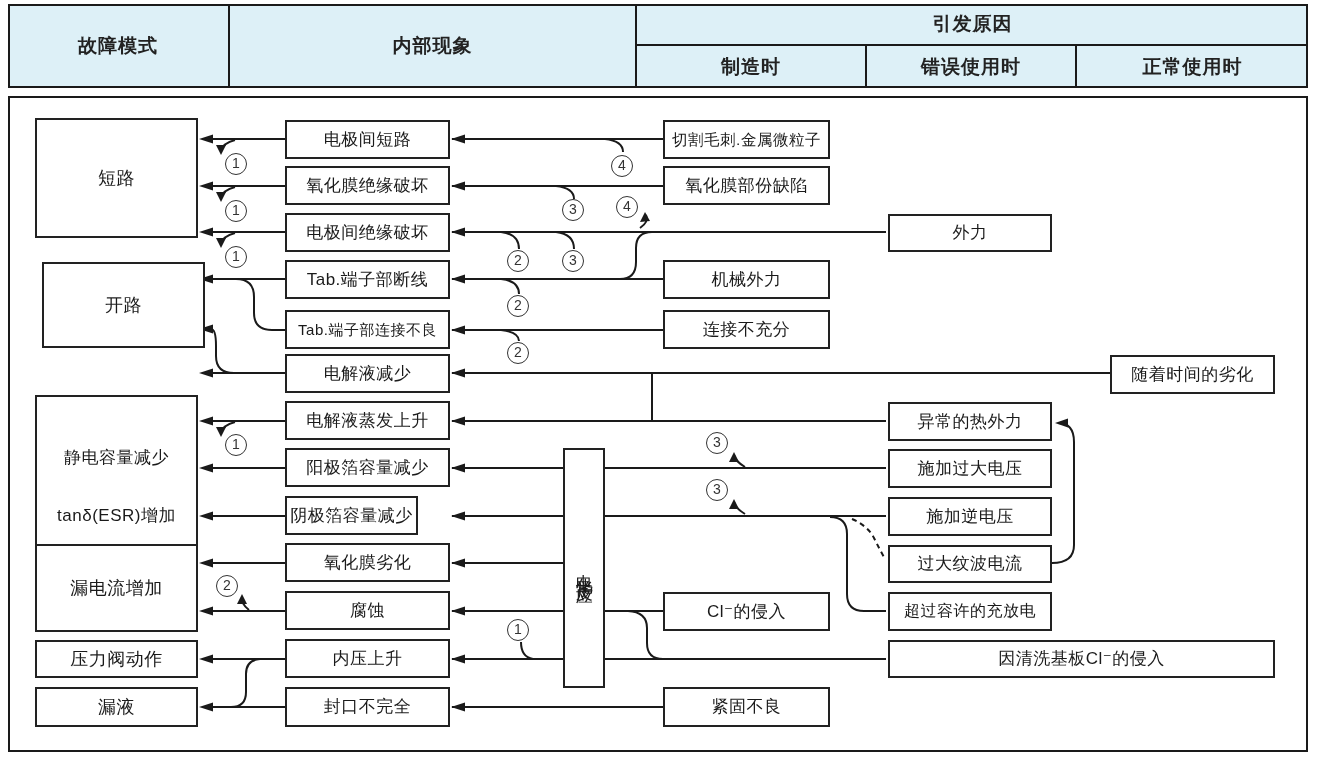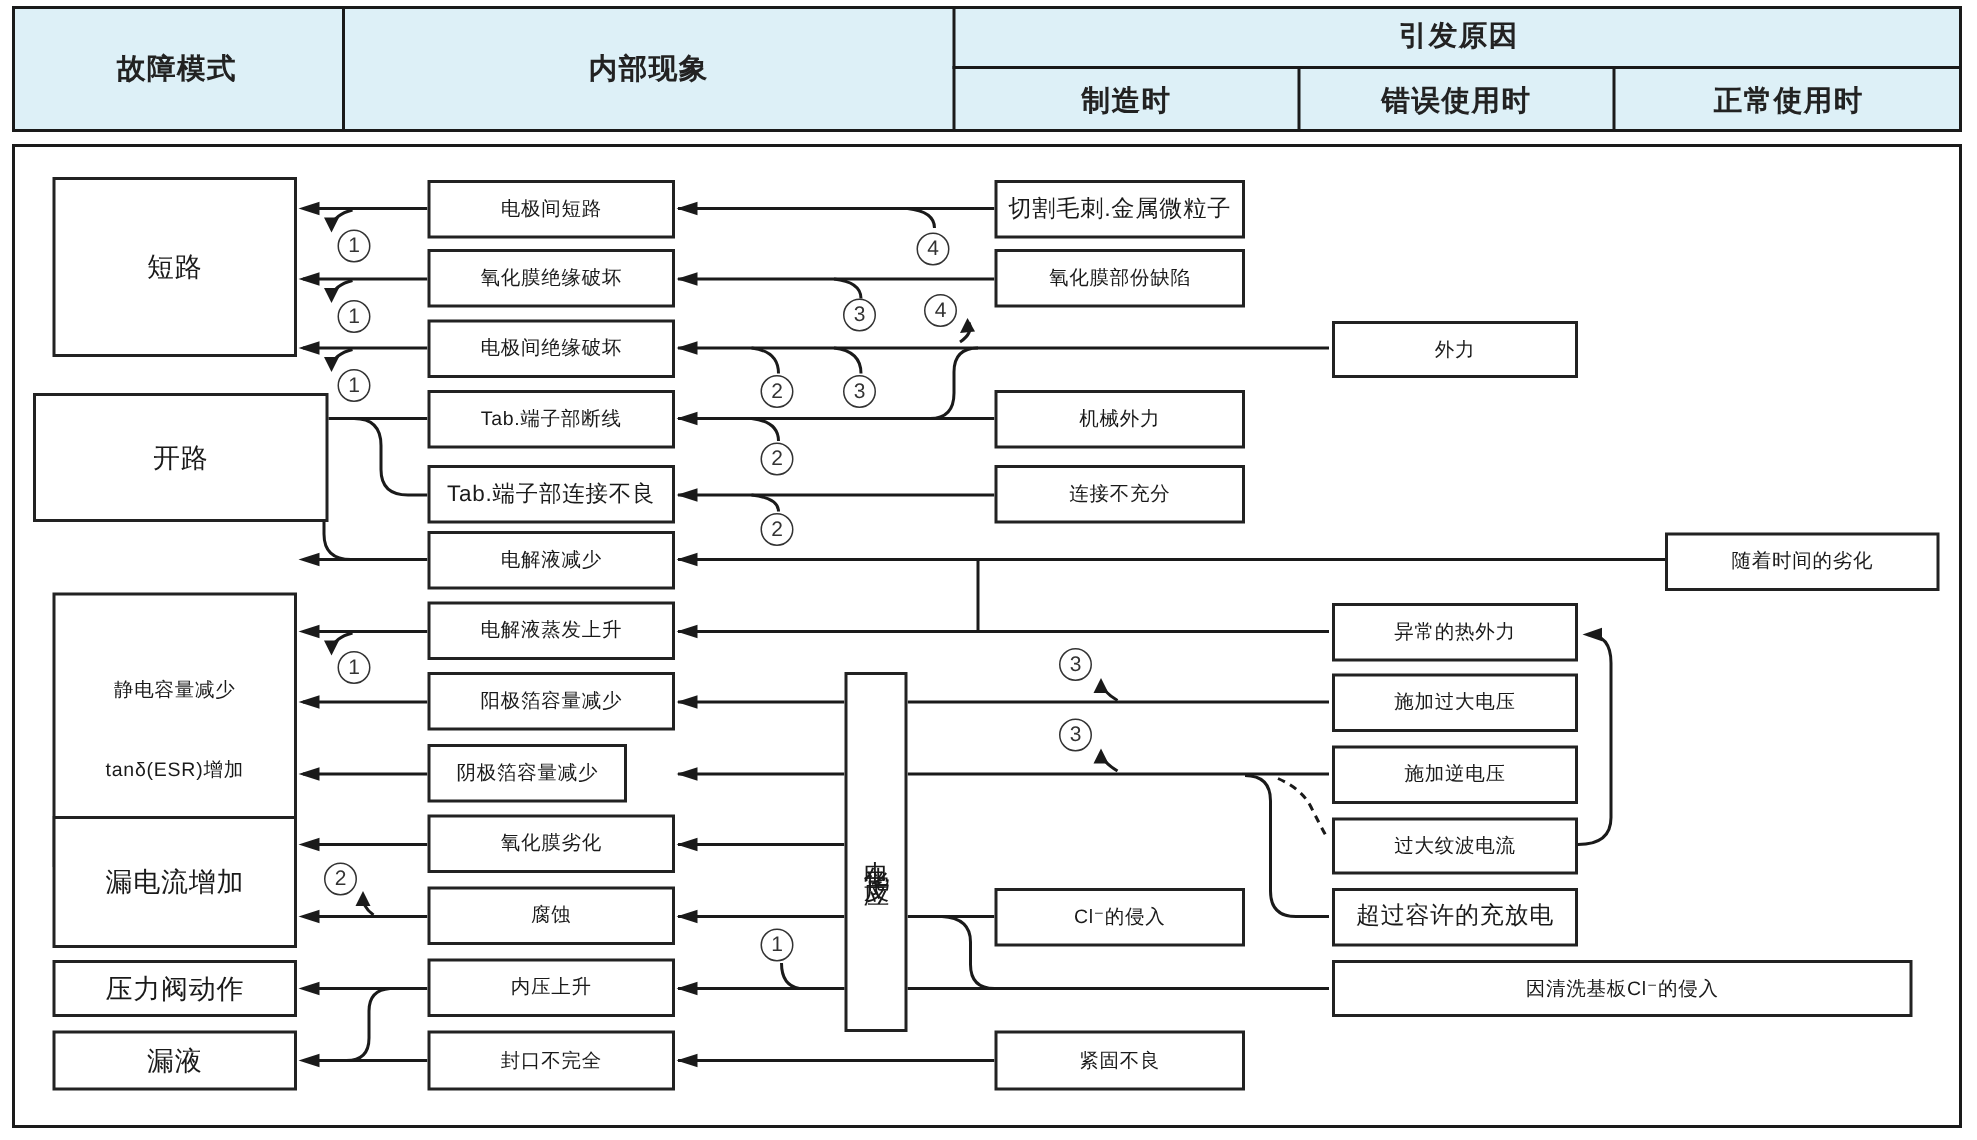--- a/index.html
+++ b/index.html
@@ -6,21 +6,21 @@
   #stage{position:relative;width:1318px;height:760px;background:#fff;
          font-family:"Liberation Sans","DejaVu Sans",sans-serif;color:#1a1a1a;overflow:hidden;}
   .hdr-bg{position:absolute;left:8px;top:4px;width:1300px;height:84px;background:#ddf0f7;border:2px solid #1a1a1a;box-sizing:border-box;}
   .hdr-cell{position:absolute;display:flex;align-items:center;justify-content:center;
             font-size:19px;font-weight:700;letter-spacing:1px;color:#222;}
   .hline{position:absolute;background:#1a1a1a;}
   svg#wires{position:absolute;left:0;top:0;pointer-events:none;}
   .main-border{position:absolute;left:8px;top:96px;width:1300px;height:656px;border:2px solid #1a1a1a;box-sizing:border-box;background:transparent;}
   .node{position:absolute;background:#fff;border:2px solid #222;box-sizing:border-box;
         display:flex;align-items:center;justify-content:center;text-align:center;
-        font-size:13px;letter-spacing:0.5px;line-height:1.15;}
+        font-size:17px;letter-spacing:0.5px;line-height:1.15;}
   .node.big{font-size:18px;}
   .node.vert{writing-mode:vertical-rl;text-orientation:upright;letter-spacing:3px;font-size:17px;}
   .caps{flex-direction:column;gap:38px;margin-top:40px;}
   .circ{position:absolute;width:22px;height:22px;border:1.6px solid #333;border-radius:50%;
         background:#fff;box-sizing:border-box;text-align:center;line-height:18px;font-size:14px;color:#333;z-index:5;}
 </style>
 </head>
 <body>
 
 <div id="stage">
@@ -133,21 +133,21 @@
       <polygon points="242,594 237,604 247,604"></polygon>
       <polygon points="734,452 729,462 739,462"></polygon>
         <polygon points="734,499 729,509 739,509"></polygon>
       <polygon points="645,212 640,222 650,221"></polygon>
     </g>
   </svg>
 
   <div class="main-border"></div>
 
   <div class="node big" style="left:35px;top:118px;width:163px;height:120px;">短路</div>
-  <div class="node big" style="left:22px;top:262px;width:197px;height:86px;">开路</div>
+  <div class="node big" style="left:42px;top:262px;width:163px;height:86px;">开路</div>
   <div class="node caps" style="left:35px;top:355px;width:163px;height:183px;">
     <span>静电容量减少</span>
     <span>tanδ(ESR)增加</span>
   </div>
   <div class="node big" style="left:35px;top:544px;width:163px;height:88px;">漏电流增加</div>
   <div class="node big" style="left:35px;top:640px;width:163px;height:38px;">压力阀动作</div>
   <div class="node big" style="left:35px;top:687px;width:163px;height:40px;">漏液</div>
 
   <div class="node" style="left:285px;top:120px;width:165px;height:39px;">电极间短路</div>
   <div class="node" style="left:285px;top:166px;width:165px;height:39px;">氧化膜绝缘破坏</div>
@@ -172,21 +172,21 @@
   <div class="node" style="left:663px;top:687px;width:167px;height:40px;">紧固不良</div>
 
   <div class="node" style="left:888px;top:214px;width:164px;height:38px;">外力</div>
   <div class="node" style="left:888px;top:402px;width:164px;height:39px;">异常的热外力</div>
   <div class="node" style="left:888px;top:449px;width:164px;height:39px;">施加过大电压</div>
   <div class="node" style="left:888px;top:497px;width:164px;height:39px;">施加逆电压</div>
   <div class="node" style="left:888px;top:545px;width:164px;height:38px;">过大纹波电流</div>
   <div class="node" style="left:888px;top:592px;width:164px;height:39px;font-size:16px;">超过容许的充放电</div>
   <div class="node" style="left:888px;top:640px;width:387px;height:38px;">因清洗基板Cl⁻的侵入</div>
 
-  <div class="node" style="left:1110px;top:355px;width:183px;height:39px;">随着时间的劣化</div>
+  <div class="node" style="left:1110px;top:355px;width:165px;height:39px;">随着时间的劣化</div>
 
   <span class="circ" style="left:225px;top:153px;">1</span>
   <span class="circ" style="left:225px;top:200px;">1</span>
   <span class="circ" style="left:225px;top:246px;">1</span>
   <span class="circ" style="left:225px;top:434px;">1</span>
   <span class="circ" style="left:507px;top:619px;">1</span>
   <span class="circ" style="left:216px;top:575px;">2</span>
   <span class="circ" style="left:507px;top:250px;">2</span>
   <span class="circ" style="left:507px;top:295px;">2</span>
   <span class="circ" style="left:507px;top:342px;">2</span>

